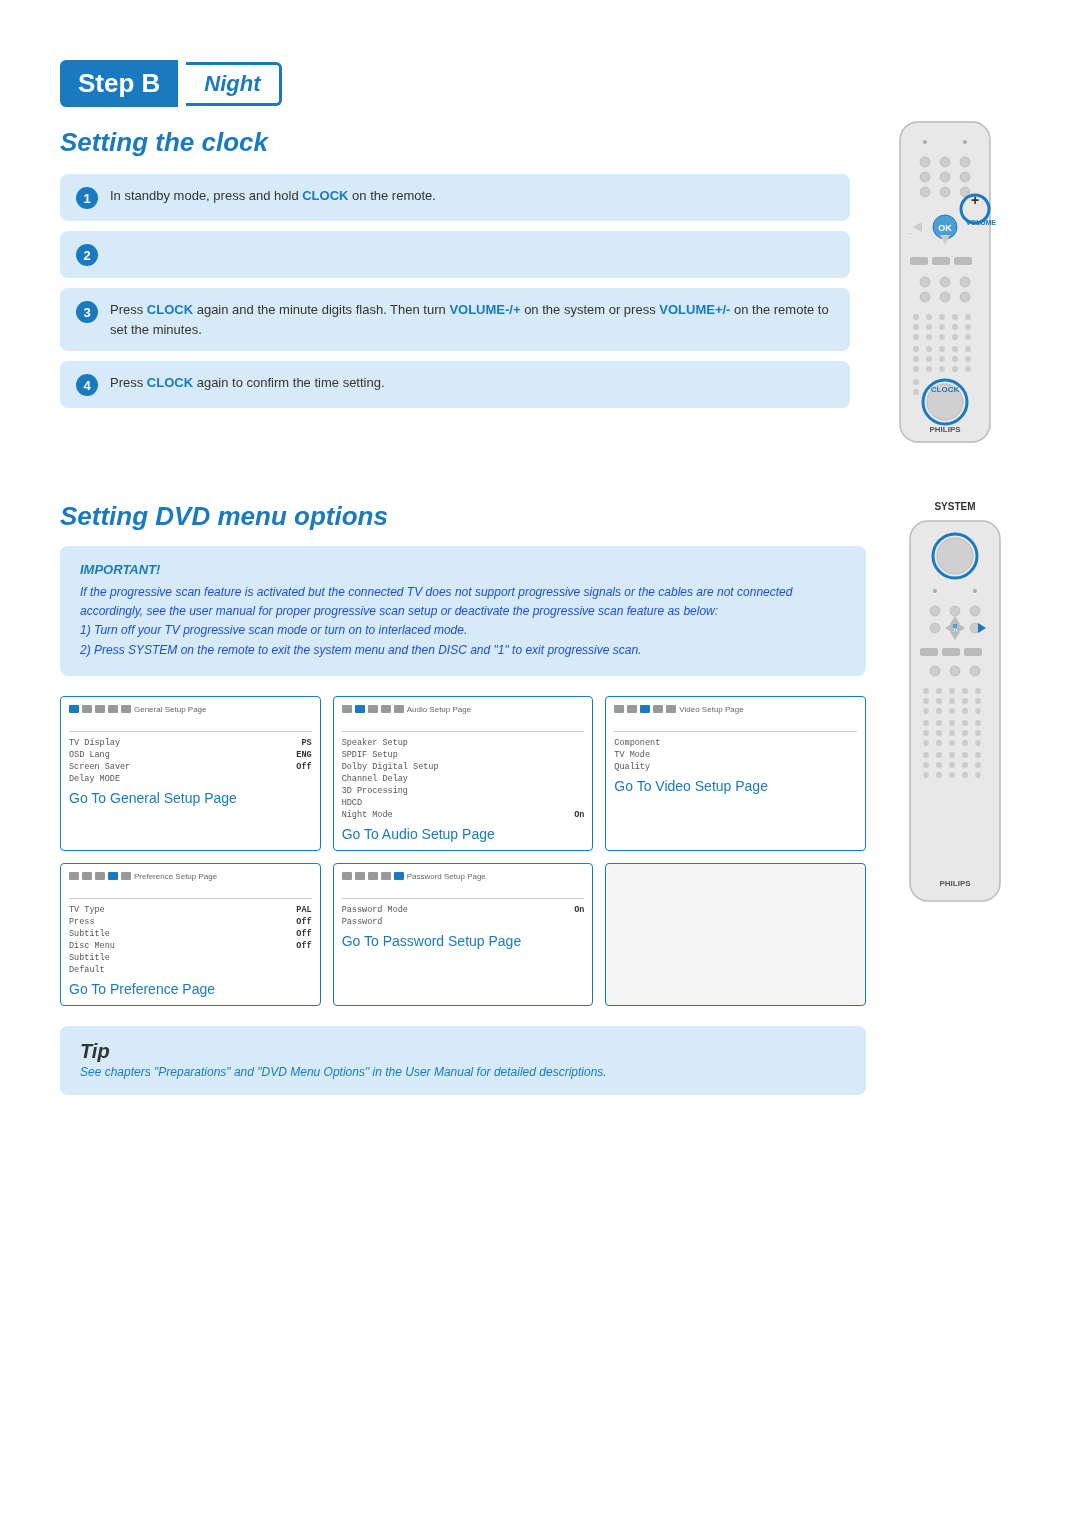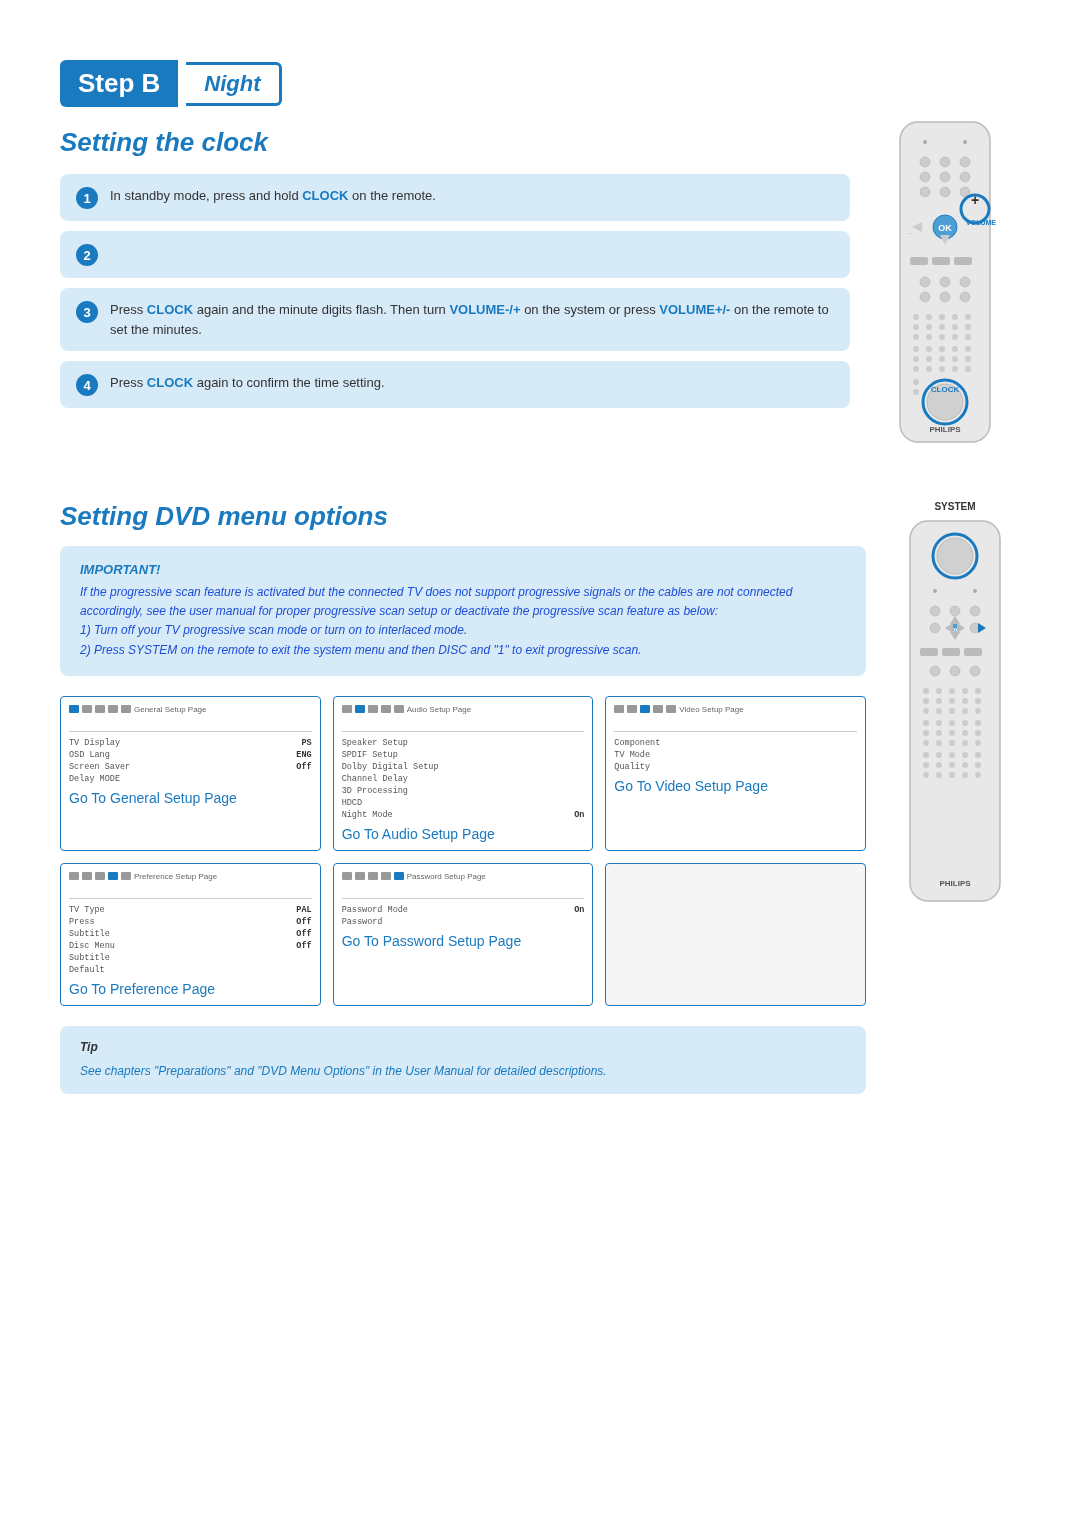--- a/index.html
+++ b/index.html
@@ -203,24 +203,24 @@
 
     
     .tip-box {
       background: #d6eaf8;
       border-radius: 8px;
       padding: 14px 20px;
       margin-top: 8px;
     }
     .tip-title {
       font-style: italic;
-      font-size: 12px;
+      font-size: 20px;
       color: #333;
       font-weight: bold;
-      margin-bottom: 8px;
+      margin-bottom: 0;
     }
     .tip-text {
       font-style: italic;
       font-size: 12px;
       color: #1a7abf;
       line-height: 1.5;
     }
 
     .dvd-section-title {
       color: #1a7abf;

